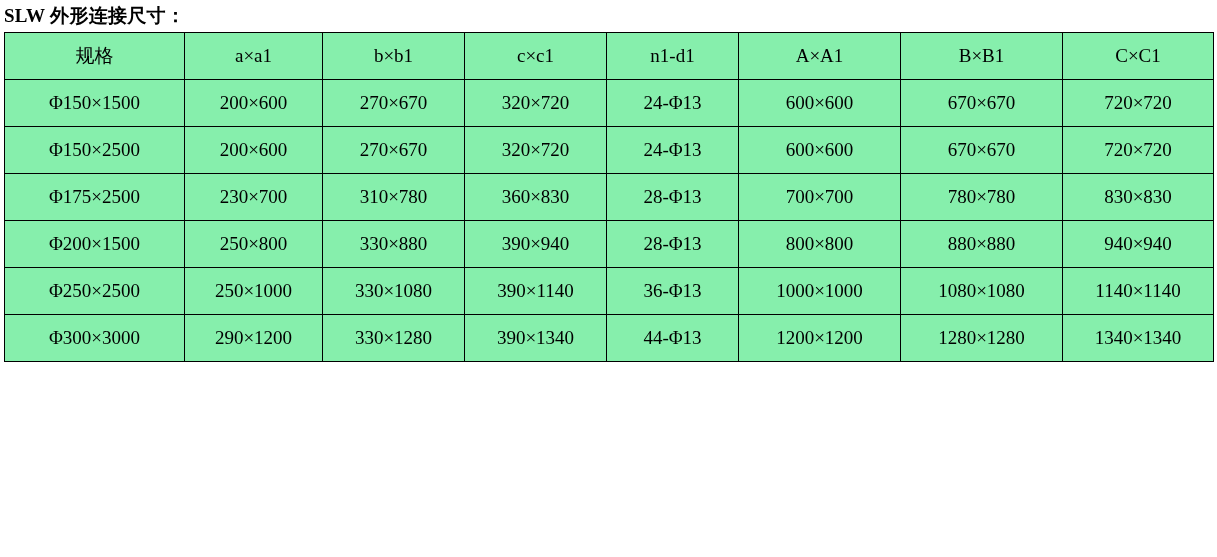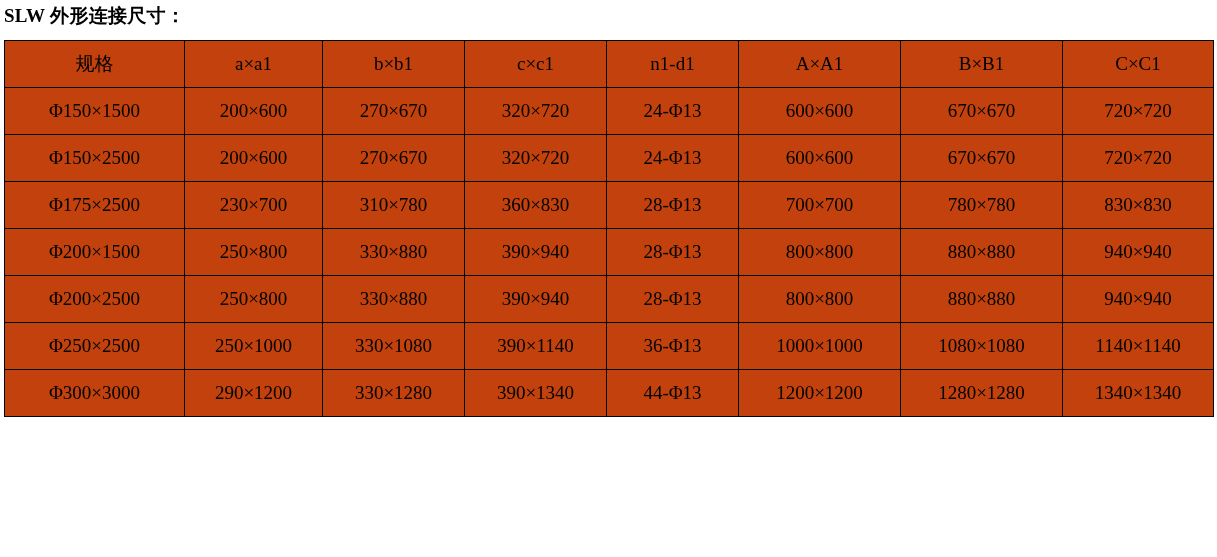--- a/index.html
+++ b/index.html
@@ -26,22 +26,21 @@
     line-height: 1;
     padding: 6px 0 7px 4px;
     letter-spacing: 0.3px;
     white-space: nowrap;
   }
   table.spec-table {
     border-collapse: collapse;
     table-layout: fixed;
     width: 1209px;
     margin-left: 4px;
-    background: #c2410c;
-    margin-top: 8px;
+    background: #86efac;
   }
   table.spec-table th,
   table.spec-table td {
     border: 1px solid #000000;
     text-align: center;
     vertical-align: middle;
     font-size: 19px;
     font-weight: 400;
     height: 46px;
     line-height: 46px;
@@ -127,30 +126,20 @@
           <td>Φ200×1500</td>
           <td>250×800</td>
           <td>330×880</td>
           <td>390×940</td>
           <td>28-Φ13</td>
           <td>800×800</td>
           <td>880×880</td>
           <td>940×940</td>
         </tr>
         <tr>
-          <td>Φ200×2500</td>
-          <td>250×800</td>
-          <td>330×880</td>
-          <td>390×940</td>
-          <td>28-Φ13</td>
-          <td>800×800</td>
-          <td>880×880</td>
-          <td>940×940</td>
-        </tr>
-        <tr>
           <td>Φ250×2500</td>
           <td>250×1000</td>
           <td>330×1080</td>
           <td>390×1140</td>
           <td>36-Φ13</td>
           <td>1000×1000</td>
           <td>1080×1080</td>
           <td>1140×1140</td>
         </tr>
         <tr>

